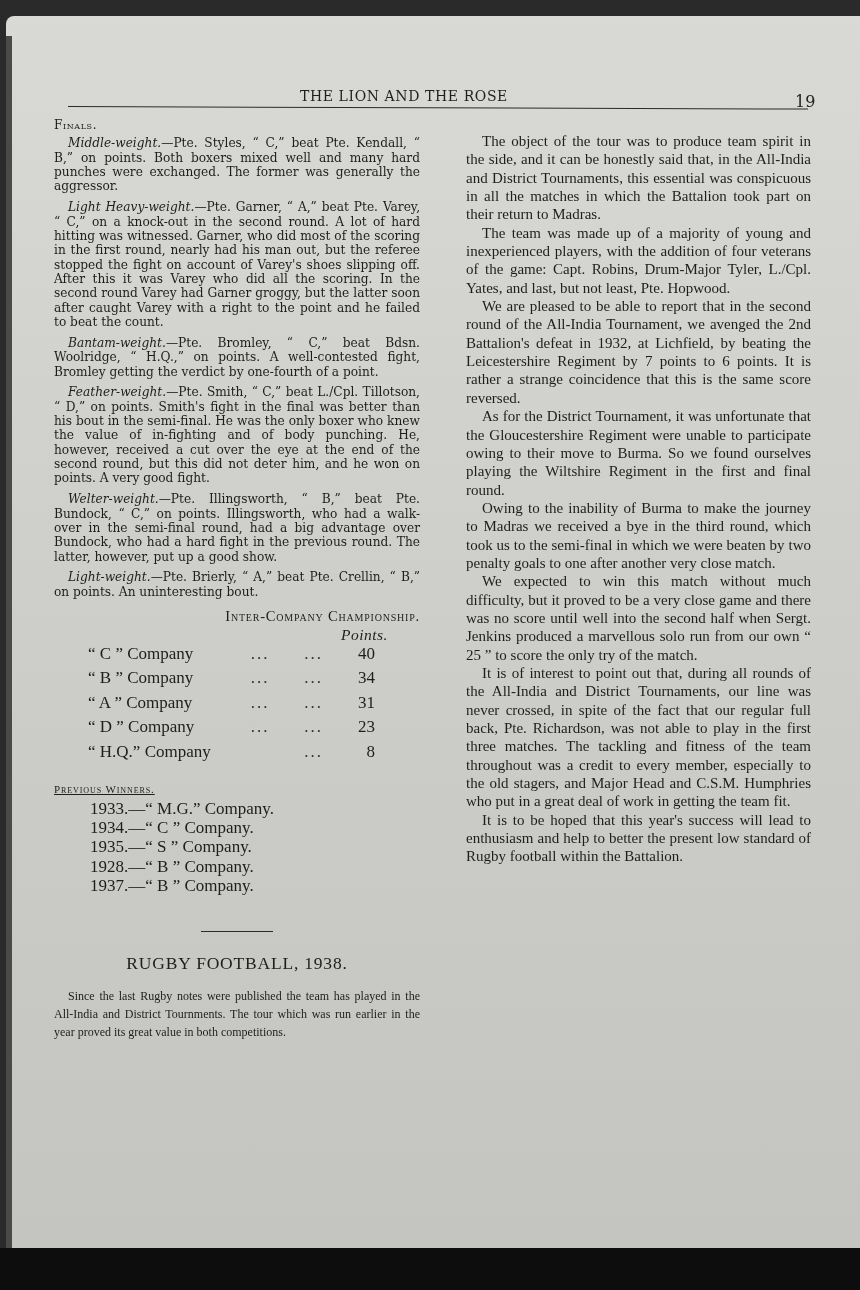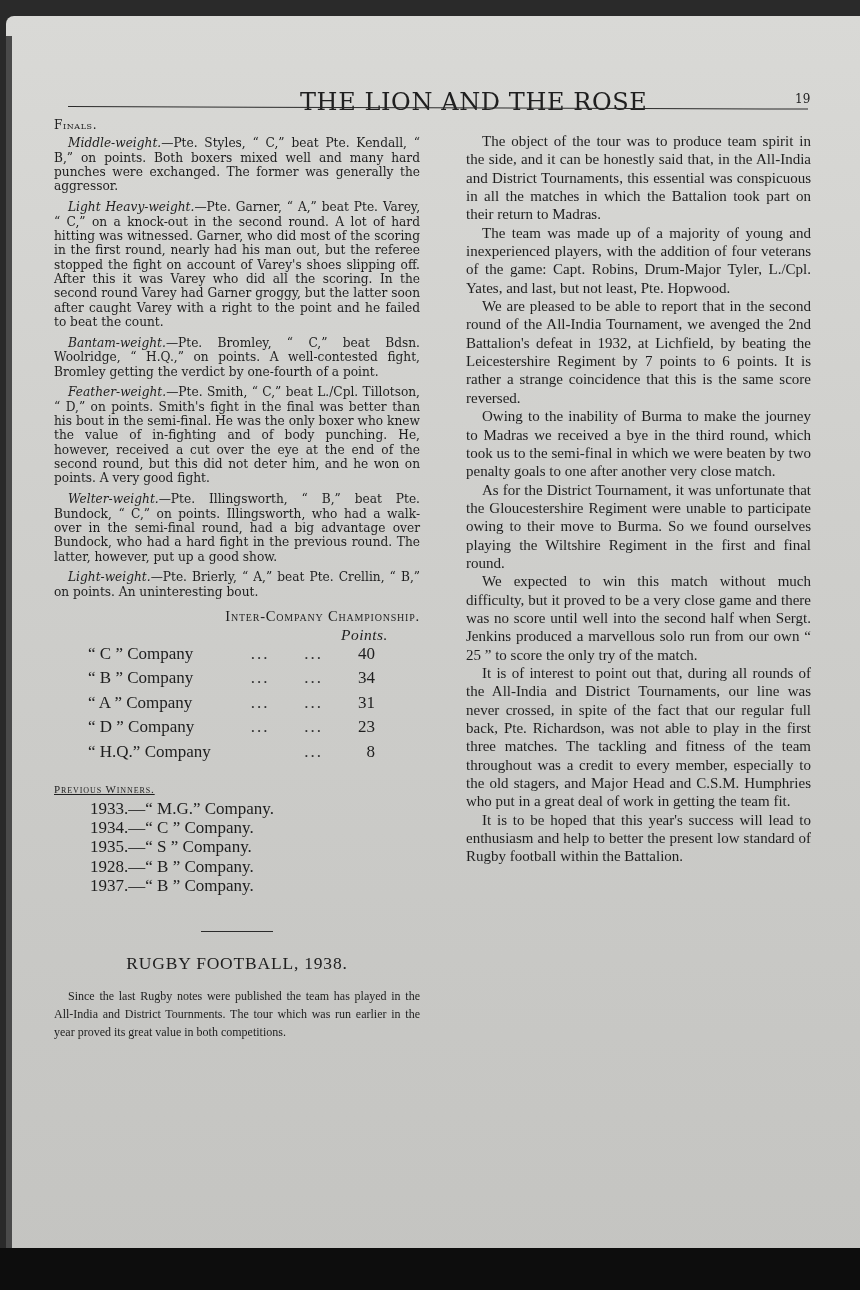--- a/index.html
+++ b/index.html
@@ -14,24 +14,24 @@
     background: linear-gradient(180deg,#d9d9d6 0%,#cfcfcc 40%,#c8c8c5 75%,#c4c4c1 100%);
     border-top-left-radius:8px;
     border-bottom-left-radius:40px 14px;
   }
   .spine {
     position:absolute; left:0; top:20px; width:6px; height:1230px;
     background:#4a4a4a;
   }
   .running-head {
     position:absolute; left:300px; top:88px;
-    font-size:24px; letter-spacing:0.6px; color:#1f1f1f;
+    font-size:14px; letter-spacing:0.6px; color:#1f1f1f;
   }
   .folio {
-    position:absolute; left:795px; top:92px; font-size:12px; color:#222;
+    position:absolute; left:795px; top:92px; font-size:16px; color:#222;
   }
   .head-rule {
     position:absolute; left:68px; top:106px; width:740px; height:0;
     border-top:1.6px solid #2b2b2b; transform:rotate(0.2deg); transform-origin:left;
   }
   .col-left {
     position:absolute; left:54px; top:118px; width:366px;
     font-size:12.2px; line-height:14.35px; text-align:justify;
   }
   .col-right {
@@ -148,20 +148,20 @@
 
   <div class="short-rule"></div>
   <div class="rugby-title">RUGBY FOOTBALL, 1938.</div>
   <p class="rugby-intro">Since the last Rugby notes were published the team has played in the All-India and District Tournments. The tour which was run earlier in the year proved its great value in both competitions.</p>
 </div>
 
 <div class="col-right">
   <p>The object of the tour was to produce team spirit in the side, and it can be honestly said that, in the All-India and District Tournaments, this essential was conspicuous in all the matches in which the Battalion took part on their return to Madras.</p>
   <p>The team was made up of a majority of young and inexperienced players, with the addition of four veterans of the game: Capt. Robins, Drum-Major Tyler, L./Cpl. Yates, and last, but not least, Pte. Hopwood.</p>
   <p>We are pleased to be able to report that in the second round of the All-India Tournament, we avenged the 2nd Battalion's defeat in 1932, at Lichfield, by beating the Leicestershire Regiment by 7 points to 6 points. It is rather a strange coincidence that this is the same score reversed.</p>
+  <p>As for the District Tournament, it was unfortunate that the Gloucestershire Regiment were unable to participate owing to their move to Burma. So we found ourselves playing the Wiltshire Regiment in the first and final round.</p>
   <p>Owing to the inability of Burma to make the journey to Madras we received a bye in the third round, which took us to the semi-final in which we were beaten by two penalty goals to one after another very close match.</p>
-  <p>As for the District Tournament, it was unfortunate that the Gloucestershire Regiment were unable to participate owing to their move to Burma. So we found ourselves playing the Wiltshire Regiment in the first and final round.</p>
   <p>We expected to win this match without much difficulty, but it proved to be a very close game and there was no score until well into the second half when Sergt. Jenkins produced a marvellous solo run from our own “ 25 ” to score the only try of the match.</p>
   <p>It is of interest to point out that, during all rounds of the All-India and District Tournaments, our line was never crossed, in spite of the fact that our regular full back, Pte. Richardson, was not able to play in the first three matches. The tackling and fitness of the team throughout was a credit to every member, especially to the old stagers, and Major Head and C.S.M. Humphries who put in a great deal of work in getting the team fit.</p>
   <p>It is to be hoped that this year's success will lead to enthusiasm and help to better the present low standard of Rugby football within the Battalion.</p>
 </div>
 
 <div class="bottom-shadow"></div>
 
 </body></html>

